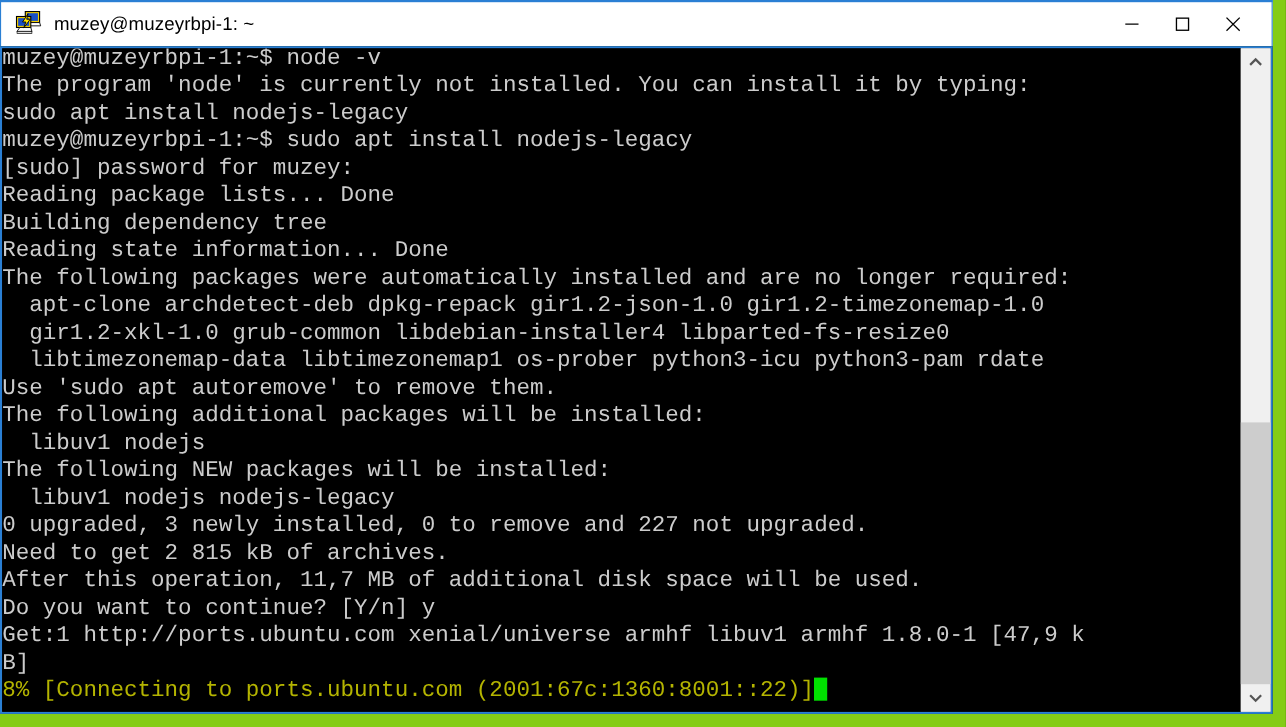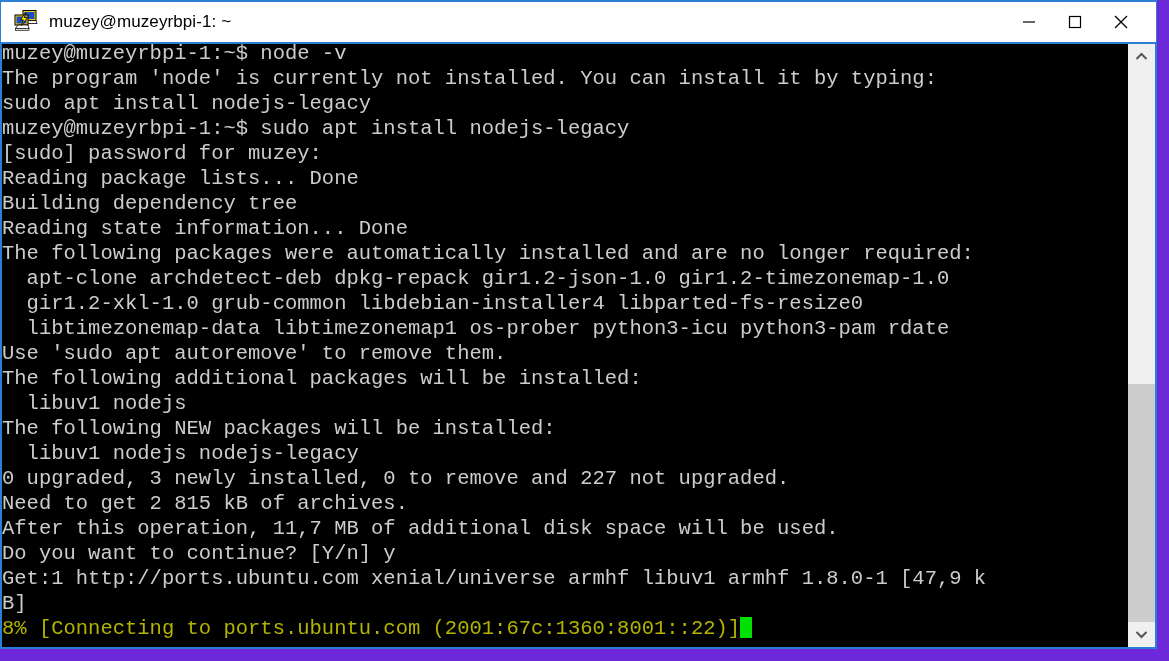--- a/index.html
+++ b/index.html
@@ -11,21 +11,21 @@
     width: 1169px;
     height: 661px;
     overflow: hidden;
     font-family: "Liberation Mono", "DejaVu Sans Mono", monospace;
   }
 
   #window {
     position: relative;
     width: 1169px;
     height: 661px;
-    background: #6d28d9;
+    background: #84cc16;
     box-sizing: border-box;
   }
 
   
   #titlebar {
     position: absolute;
     left: 0;
     top: 0;
     width: 1157px;
     height: 42px;

